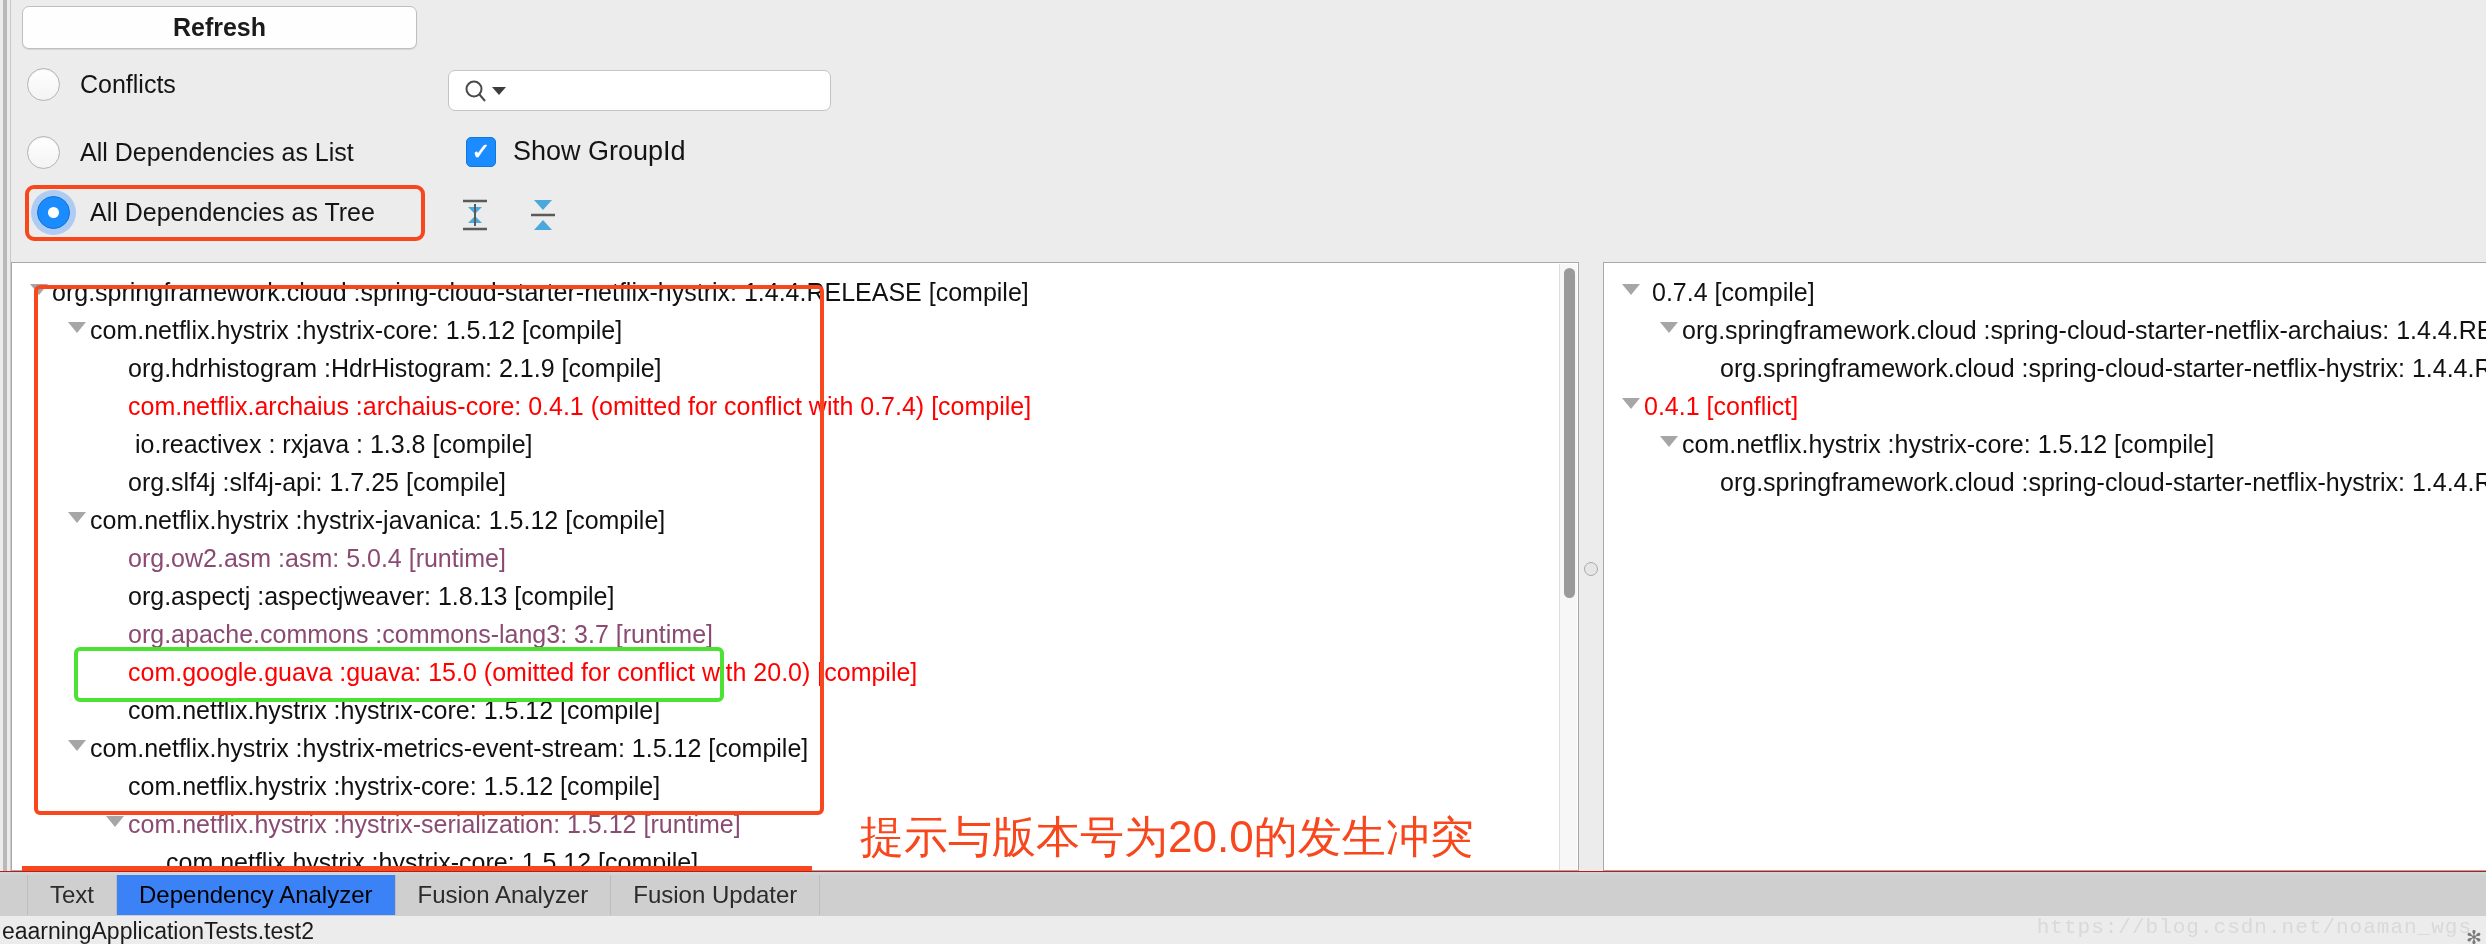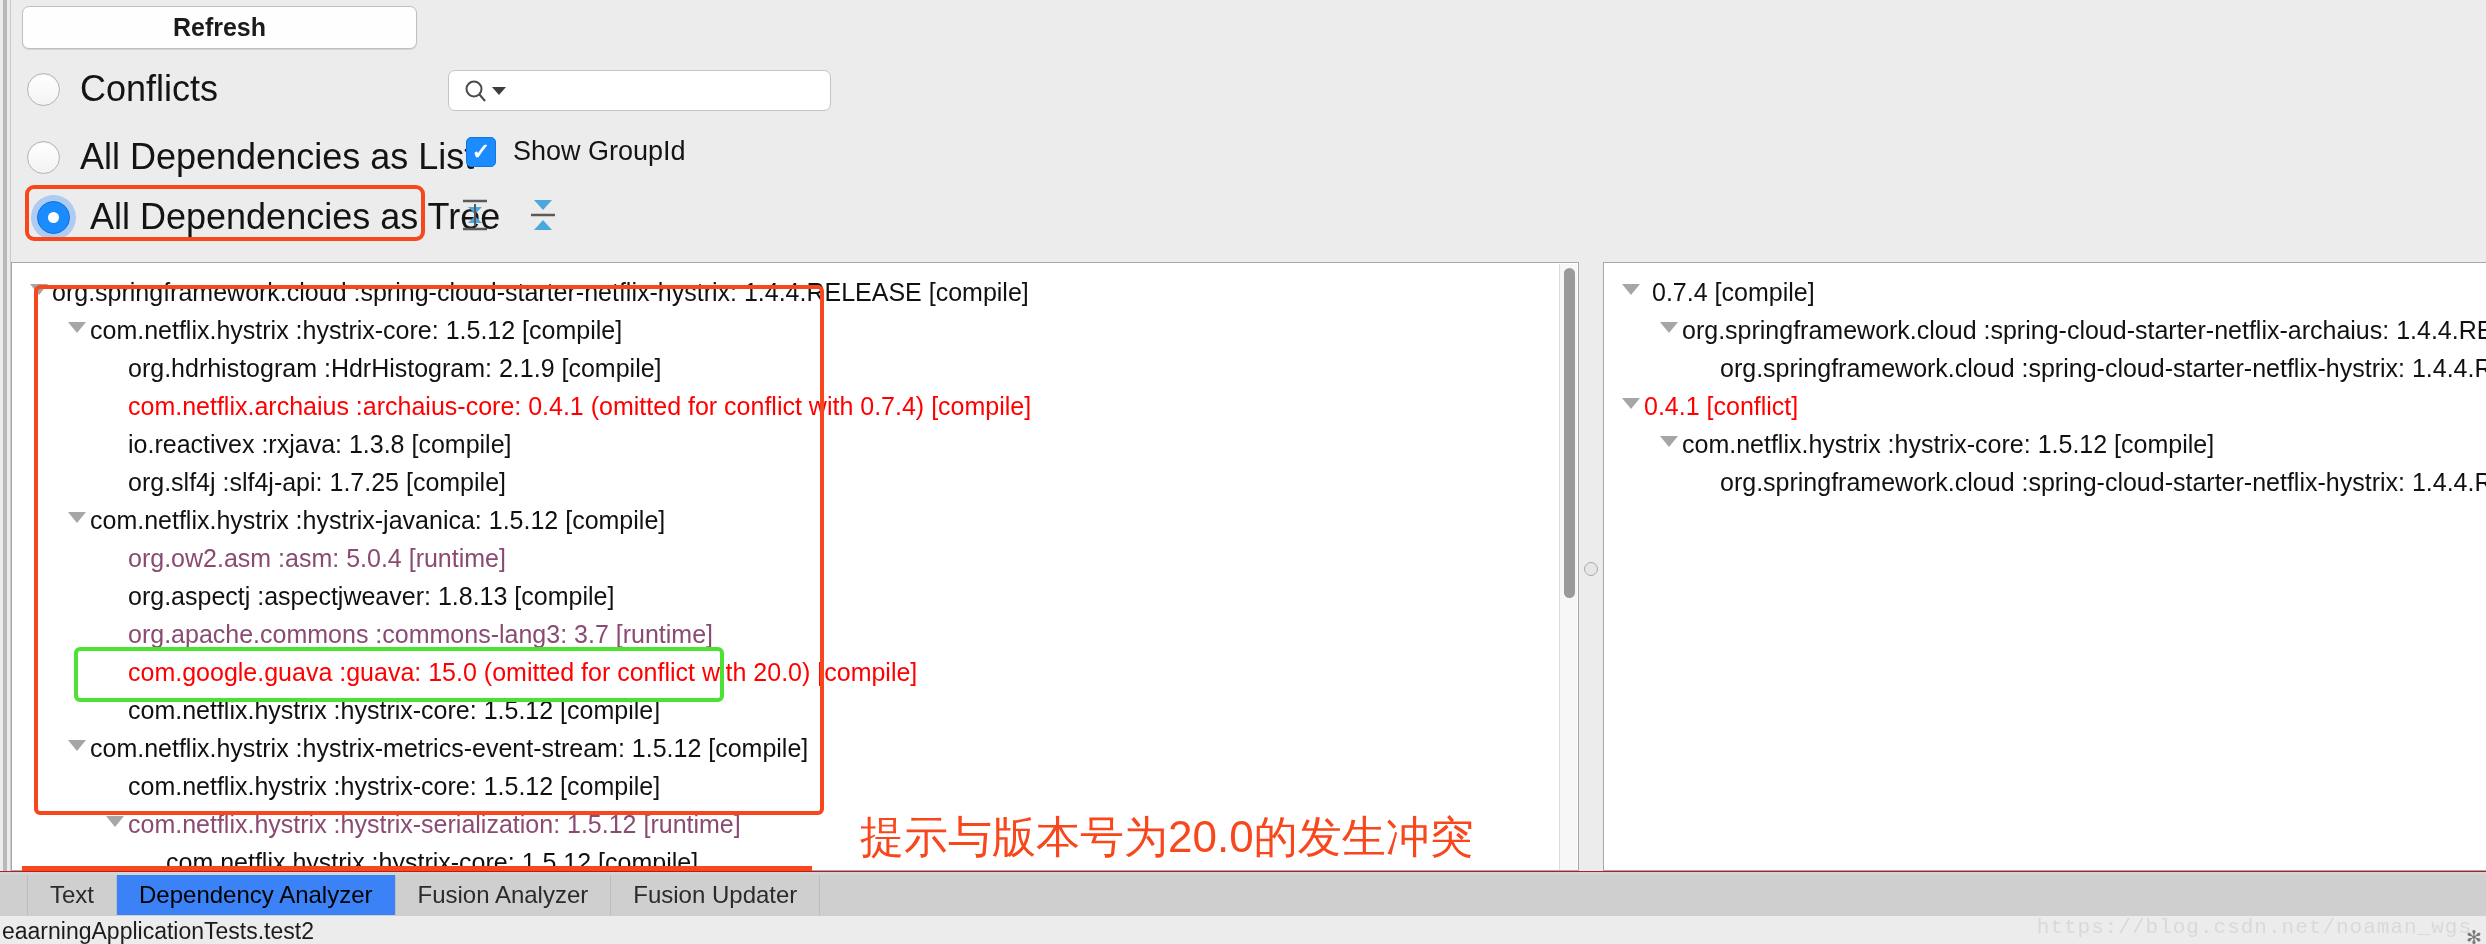--- a/index.html
+++ b/index.html
@@ -41,21 +41,21 @@
     background: linear-gradient(#ffffff, #f3f3f3);
     border: 1px solid #b4b4b4; flex: none;
     box-shadow: 0 1px 1px rgba(0,0,0,0.07) inset;
   }
   .radio.on {
     background: #1a8cff; border: 1px solid #0f6fd0;
     box-shadow: 0 0 0 6px rgba(70,150,255,0.38);
     display: flex; align-items: center; justify-content: center;
   }
   .radio.on::after { content: ""; width: 11px; height: 11px; border-radius: 50%; background: #fff; }
-  .radio-label { margin-left: 20px; font-size: 36px; color: #141414; white-space: nowrap; }
+  .radio-label { margin-left: 20px; font-size: 25px; color: #141414; white-space: nowrap; }
 
   #row-conflicts { left: 16px; top: 68px; }
   #row-list      { left: 16px; top: 136px; }
   #row-tree      { left: 26px; top: 196px; }
 
   .tree-highlight {
     position: absolute; left: 14px; top: 185px; width: 400px; height: 56px;
     border: 4px solid #f8471d; border-radius: 9px; pointer-events: none;
   }
 
@@ -271,21 +271,21 @@
             <span class="txt">org.hdrhistogram : </span>
             <span class="txt b">HdrHistogram</span>
             <span class="txt"> : 2.1.9 [compile]</span>
           </div>
           <div class="trow c-red" style="padding-left: 90px;">
             <span class="arrow"></span>
             <span class="txt">com.netflix.archaius : </span>
             <span class="txt b">archaius-core</span>
             <span class="txt"> : 0.4.1 (omitted for conflict with 0.7.4) [compile]</span>
           </div>
-          <div class="trow c-normal" style="padding-left: 90px;">
+          <div class="trow c-normal" style="padding-left: 90px; gap: 7px;">
             <span class="arrow"></span>
             <span class="txt">io.reactivex : </span>
             <span class="txt b">rxjava</span>
             <span class="txt"> : 1.3.8 [compile]</span>
           </div>
           <div class="trow c-normal" style="padding-left: 90px;">
             <span class="arrow"></span>
             <span class="txt">org.slf4j : </span>
             <span class="txt b">slf4j-api</span>
             <span class="txt"> : 1.7.25 [compile]</span>

